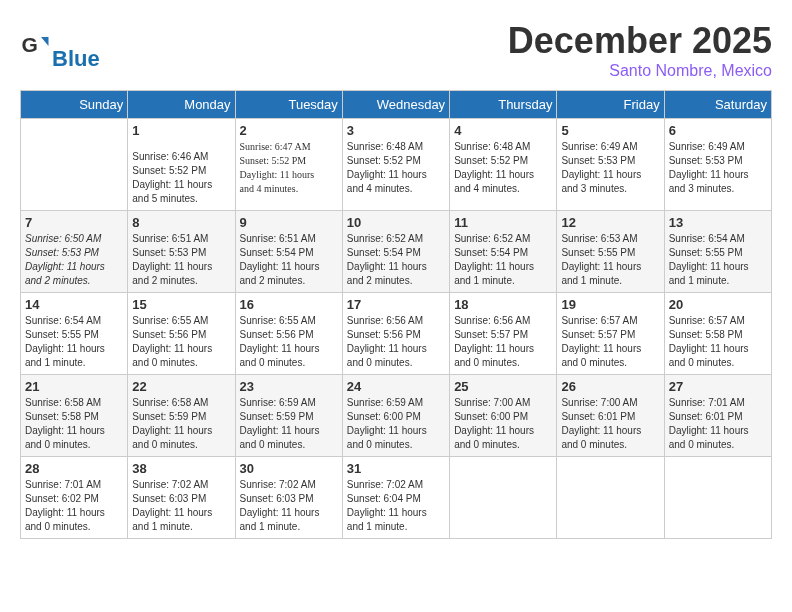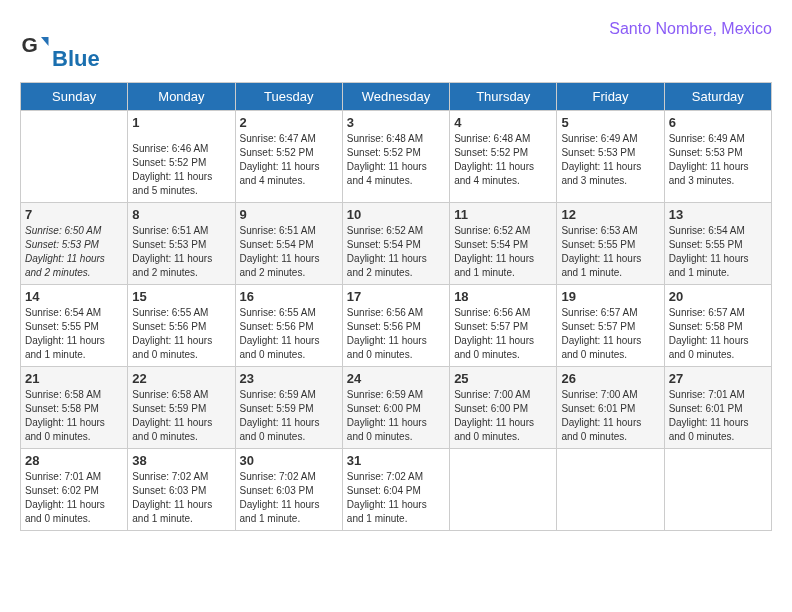--- a/index.html
+++ b/index.html
@@ -43,21 +43,21 @@
     }
     .calendar {
       width: 100%;
       border-collapse: collapse;
       font-size: 11px;
     }
     .calendar thead tr th {
       background-color: #2471b5;
       color: #fff;
       padding: 6px 4px;
-      text-align: center;
+      text-align: right;
       font-size: 13px;
       font-weight: normal;
       border: 1px solid #ccc;
     }
     .calendar tbody tr td {
       border: 1px solid #ccc;
       vertical-align: top;
       padding: 4px;
       width: 107px;
       min-height: 80px;
@@ -92,20 +92,21 @@
     <svg class="logo-icon" viewBox="0 0 40 40">
       <text x="2" y="28" font-size="28" font-family="Arial" font-weight="bold" fill="#333">G</text>
       <polygon points="28,8 38,8 38,20" fill="#2471b5"></polygon>
     </svg>
     <div>
       <br>
       <span class="logo-blue">Blue</span>
     </div>
   </div>
   <div class="title-block">
+    <div class="month-title">December 2025</div>
     <div class="location">Santo Nombre, Mexico</div>
   </div>
 </div>
 
 <table class="calendar">
   <thead>
     <tr>
     <th>Sunday</th>
         <th>Monday</th>
         <th>Tuesday</th>
@@ -120,21 +121,21 @@
         <td class="empty-cell"></td>
         <td>
           <span class="day-num">1</span>
           <div class="day-info" style="white-space: pre-line; margin-top: 12px;">Sunrise: 6:46 AM
 Sunset: 5:52 PM
 Daylight: 11 hours
 and 5 minutes.</div>
         </td>
         <td>
           <span class="day-num">2</span>
-          <div class="day-info" style="white-space: pre-line;">Sunrise: 6:47 AM
+          <div class="day-info" style="white-space: pre-line; font-family: Liberation Serif, serif;">Sunrise: 6:47 AM
 Sunset: 5:52 PM
 Daylight: 11 hours
 and 4 minutes.</div>
         </td>
         <td>
           <span class="day-num">3</span>
           <div class="day-info" style="white-space: pre-line;">Sunrise: 6:48 AM
 Sunset: 5:52 PM
 Daylight: 11 hours
 and 4 minutes.</div>

